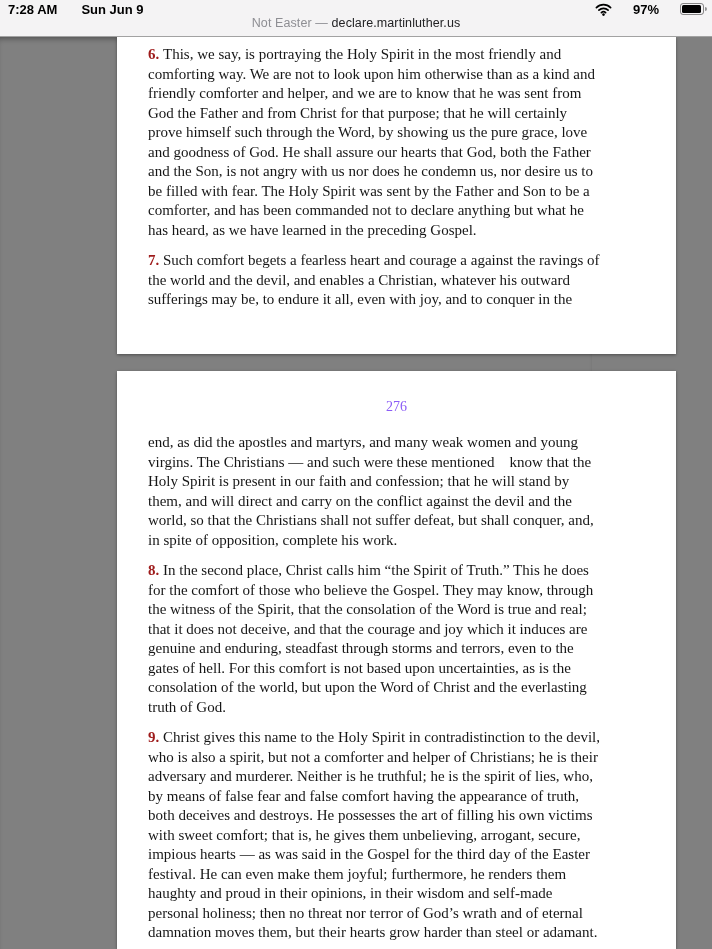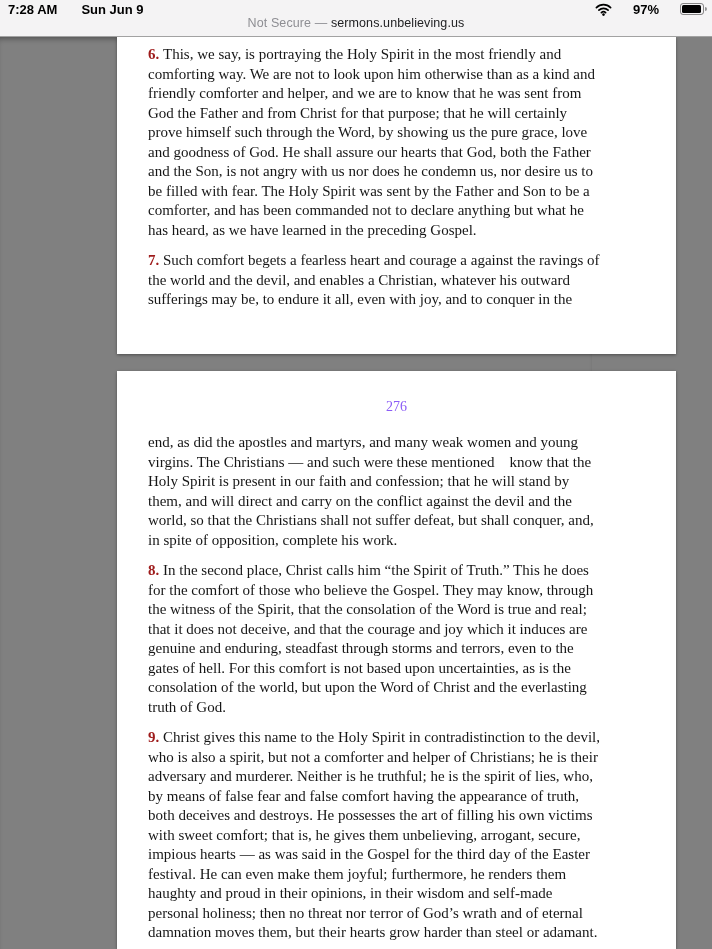--- a/index.html
+++ b/index.html
@@ -117,21 +117,21 @@
       </svg>
     </span>
     <span>97%</span>
     <span class="battery">
         <span class="battery-body">
           <span class="battery-fill"></span>
         </span>
         <span class="battery-tip"></span>
       </span>
   </div>
-  <div class="url-row"><span class="url-security">Not Secure</span><span class="url-sep"> </span><span class="url-sep">—</span><span class="url-sep"> </span><span class="url-domain">sermons.unbelieving.us</span></div>
+  <div class="url-row"><span class="url-security">Not Easter</span><span class="url-sep"> </span><span class="url-sep">—</span><span class="url-sep"> </span><span class="url-domain">declare.martinluther.us</span></div>
 </div>
 
 <div class="viewer">
 
   <div class="page page1">
     <div class="textblock">
       <div class="para"><span class="pnum">6.</span><span>This, we say, is portraying the Holy Spirit in the most friendly and
 comforting way. We are not to look upon him otherwise than as a kind and
 friendly comforter and helper, and we are to know that he was sent from
 God the Father and from Christ for that purpose; that he will certainly

